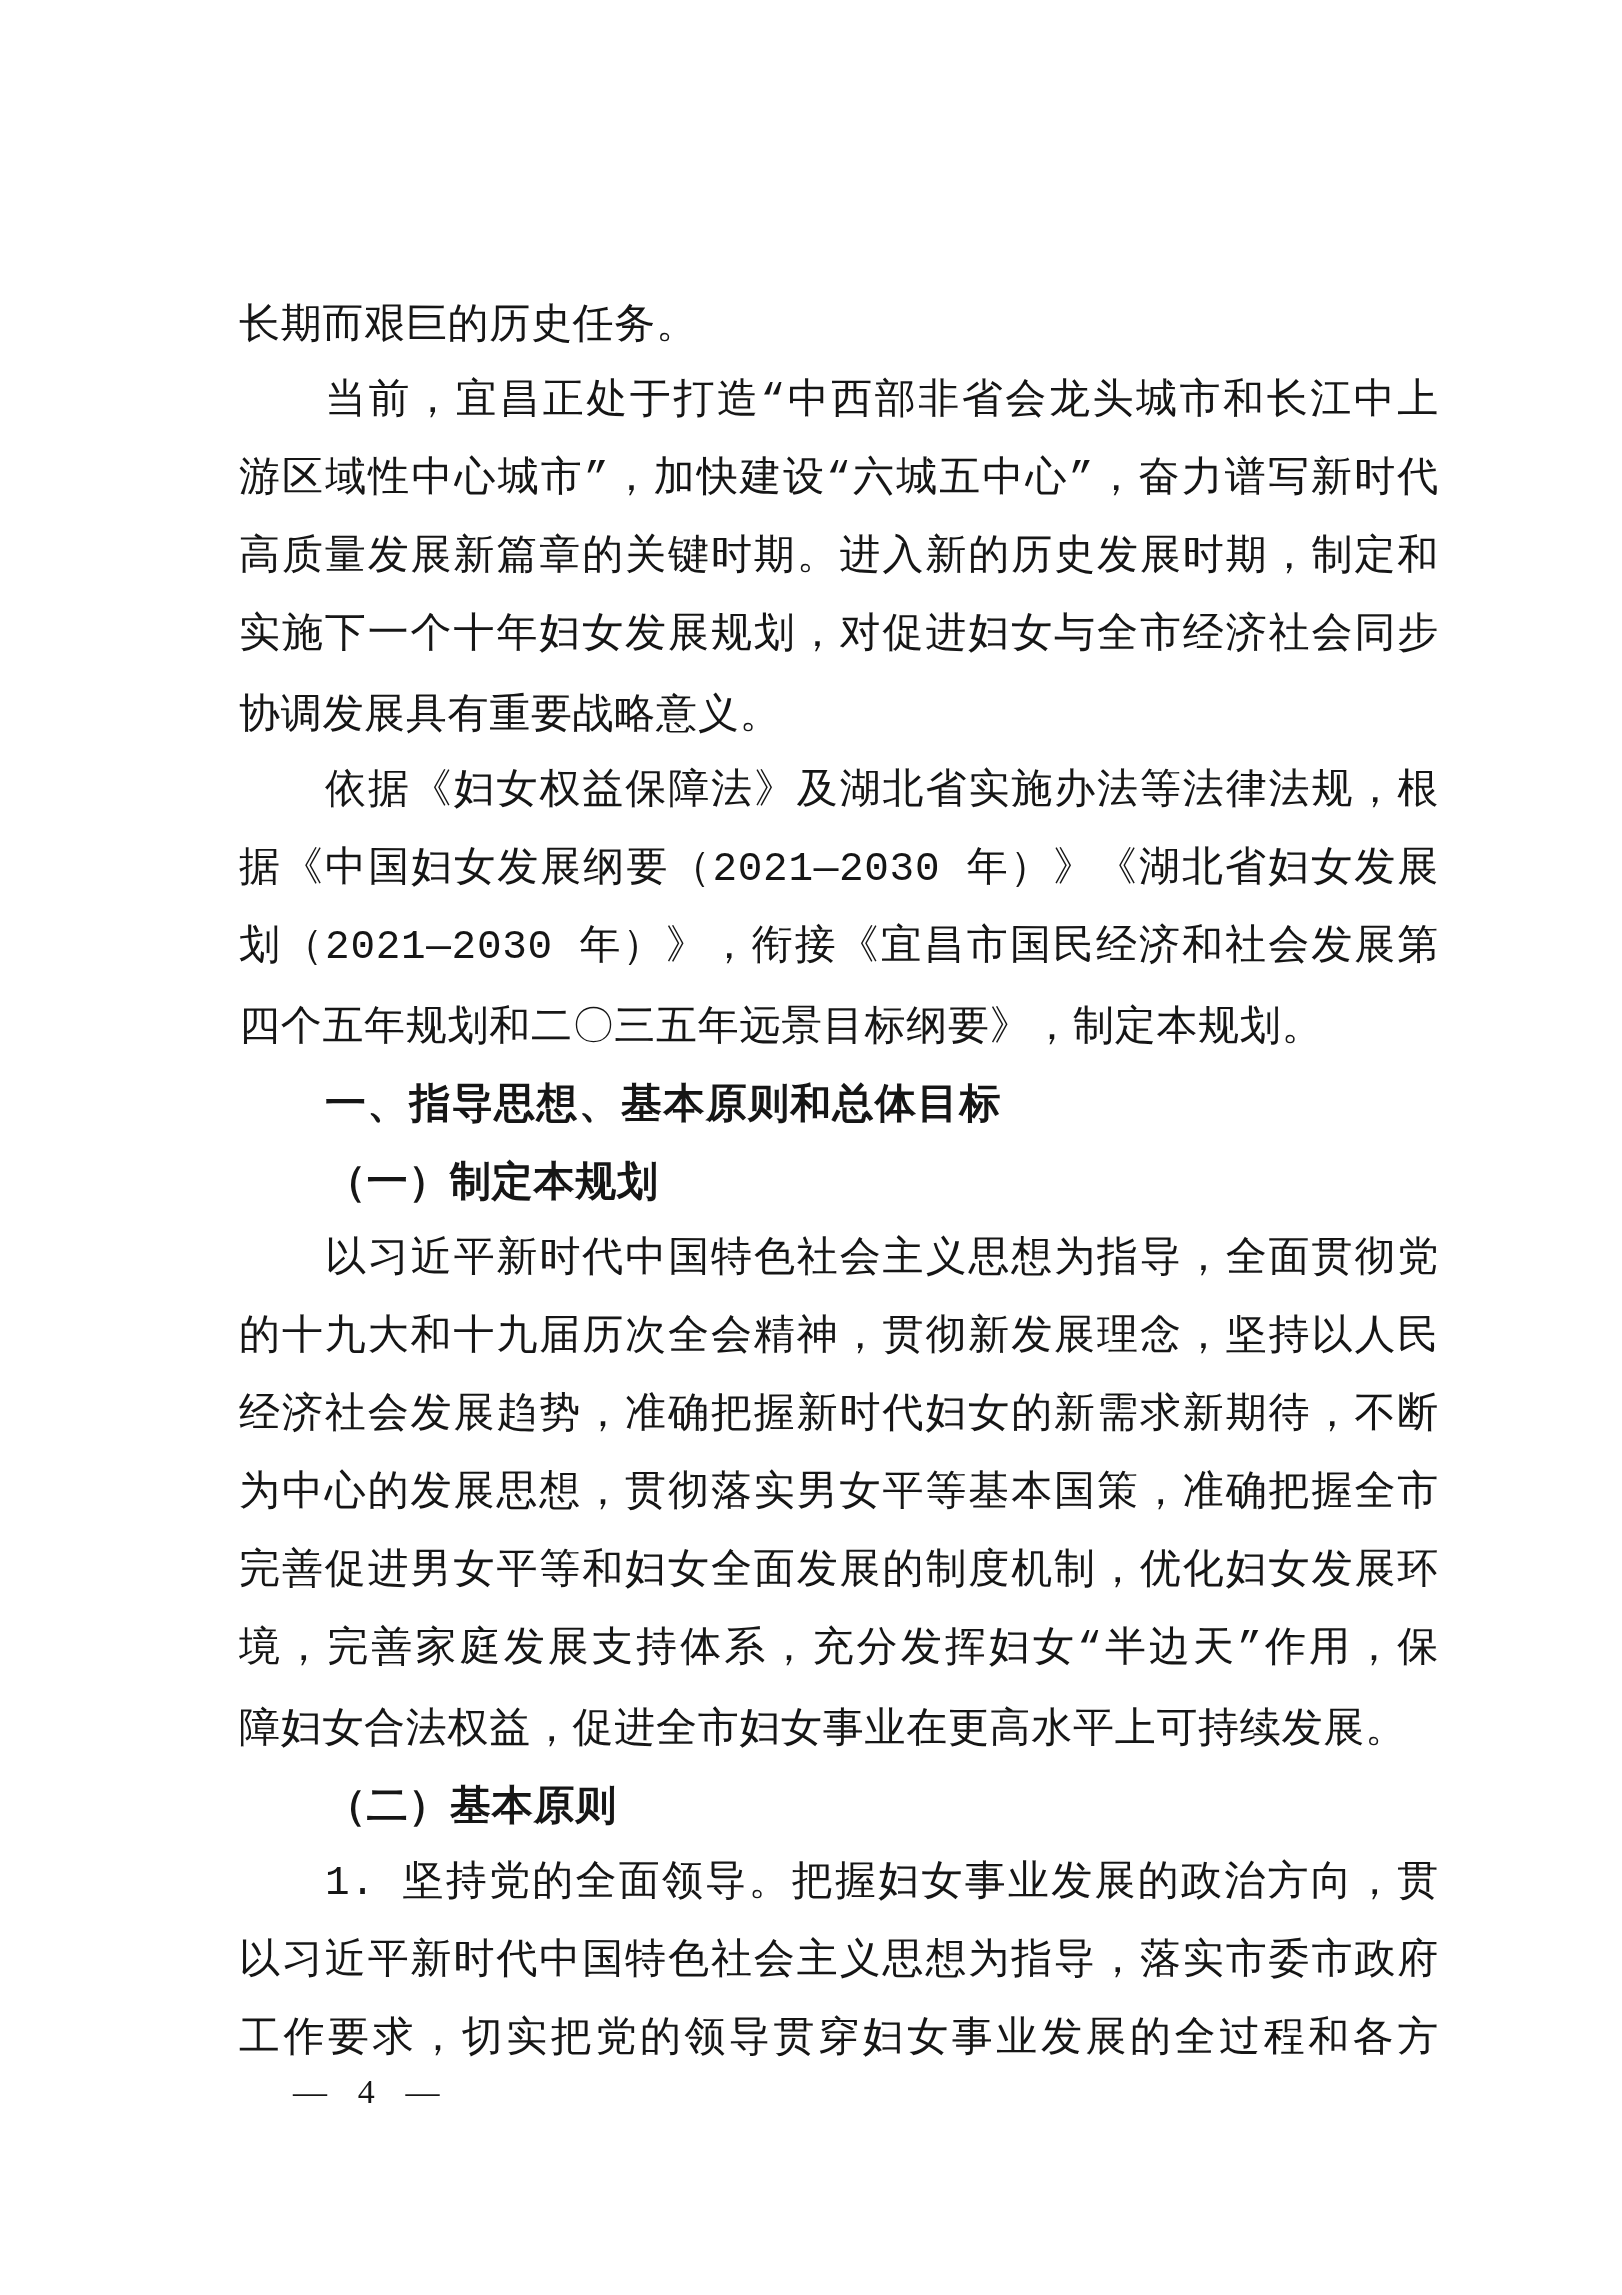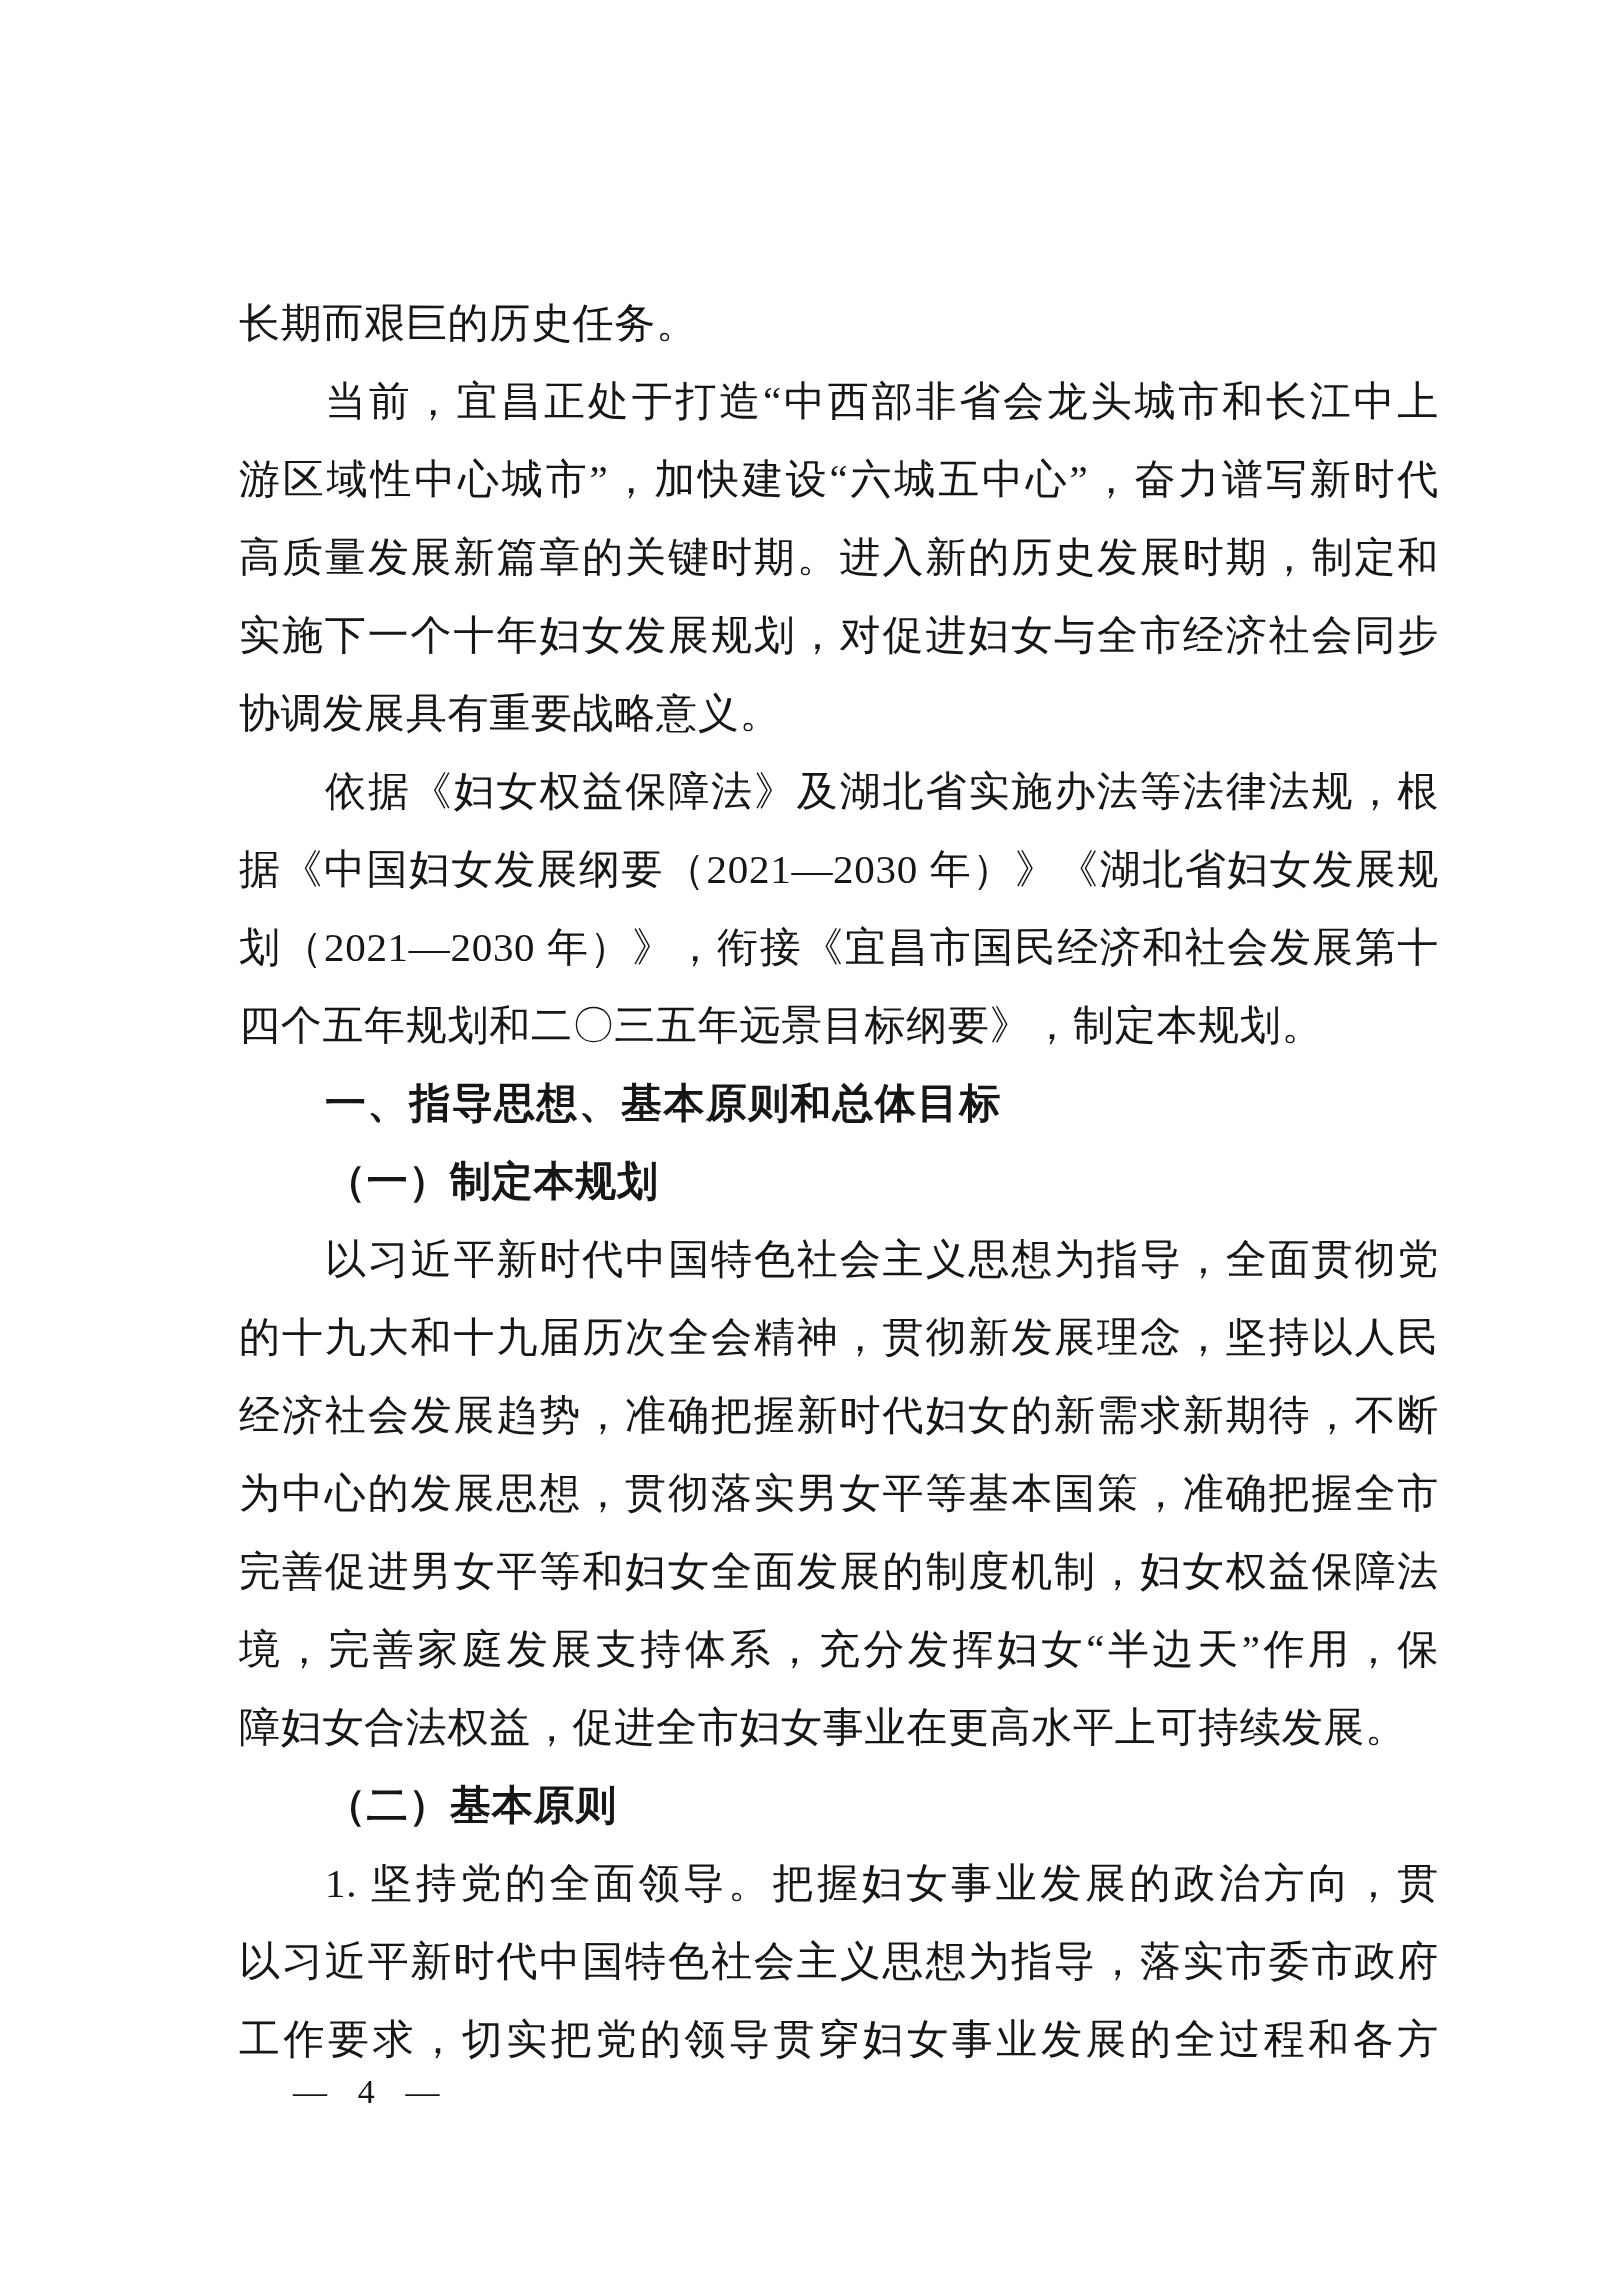--- a/index.html
+++ b/index.html
@@ -28,20 +28,21 @@
     font-size: 41px;
     letter-spacing: 0.7px;
     white-space: nowrap;
     overflow: visible;
   }
   .line.justify {
     white-space: normal;
     text-align: justify;
     text-align-last: justify;
     overflow: hidden;
+    font-family: Liberation Mono, monospace;
   }
   .line.indent {
     padding-left: 86px;
   }
   .line.indent.justify {
     padding-left: 86px;
   }
   .line.h1 {
     font-family: "Liberation Sans", "DejaVu Sans", sans-serif;
     font-weight: 700;
@@ -76,21 +77,21 @@
       <div class="line body indent justify">依据《妇女权益保障法》及湖北省实施办法等法律法规，根</div>
       <div class="line body justify">据《中国妇女发展纲要（2021—2030 年）》《湖北省妇女发展规</div>
       <div class="line body justify">划（2021—2030 年）》，衔接《宜昌市国民经济和社会发展第十</div>
       <div class="line body">四个五年规划和二〇三五年远景目标纲要》，制定本规划。</div>
       <div class="line h1 indent">一、指导思想、基本原则和总体目标</div>
       <div class="line h2 indent">（一）制定本规划</div>
       <div class="line body indent justify">以习近平新时代中国特色社会主义思想为指导，全面贯彻党</div>
       <div class="line body justify">的十九大和十九届历次全会精神，贯彻新发展理念，坚持以人民</div>
       <div class="line body justify">经济社会发展趋势，准确把握新时代妇女的新需求新期待，不断</div>
       <div class="line body justify">为中心的发展思想，贯彻落实男女平等基本国策，准确把握全市</div>
-      <div class="line body justify">完善促进男女平等和妇女全面发展的制度机制，妇女权益保障法</div>
+      <div class="line body justify">完善促进男女平等和妇女全面发展的制度机制，优化妇女发展环</div>
       <div class="line body justify">境，完善家庭发展支持体系，充分发挥妇女“半边天”作用，保</div>
       <div class="line body">障妇女合法权益，促进全市妇女事业在更高水平上可持续发展。</div>
       <div class="line h2 indent">（二）基本原则</div>
       <div class="line body indent justify">1. 坚持党的全面领导。把握妇女事业发展的政治方向，贯</div>
       <div class="line body justify">以习近平新时代中国特色社会主义思想为指导，落实市委市政府的</div>
       <div class="line body justify">工作要求，切实把党的领导贯穿妇女事业发展的全过程和各方</div>
     </div>
   <div class="footer">— 4 —</div>
 </div>
 

